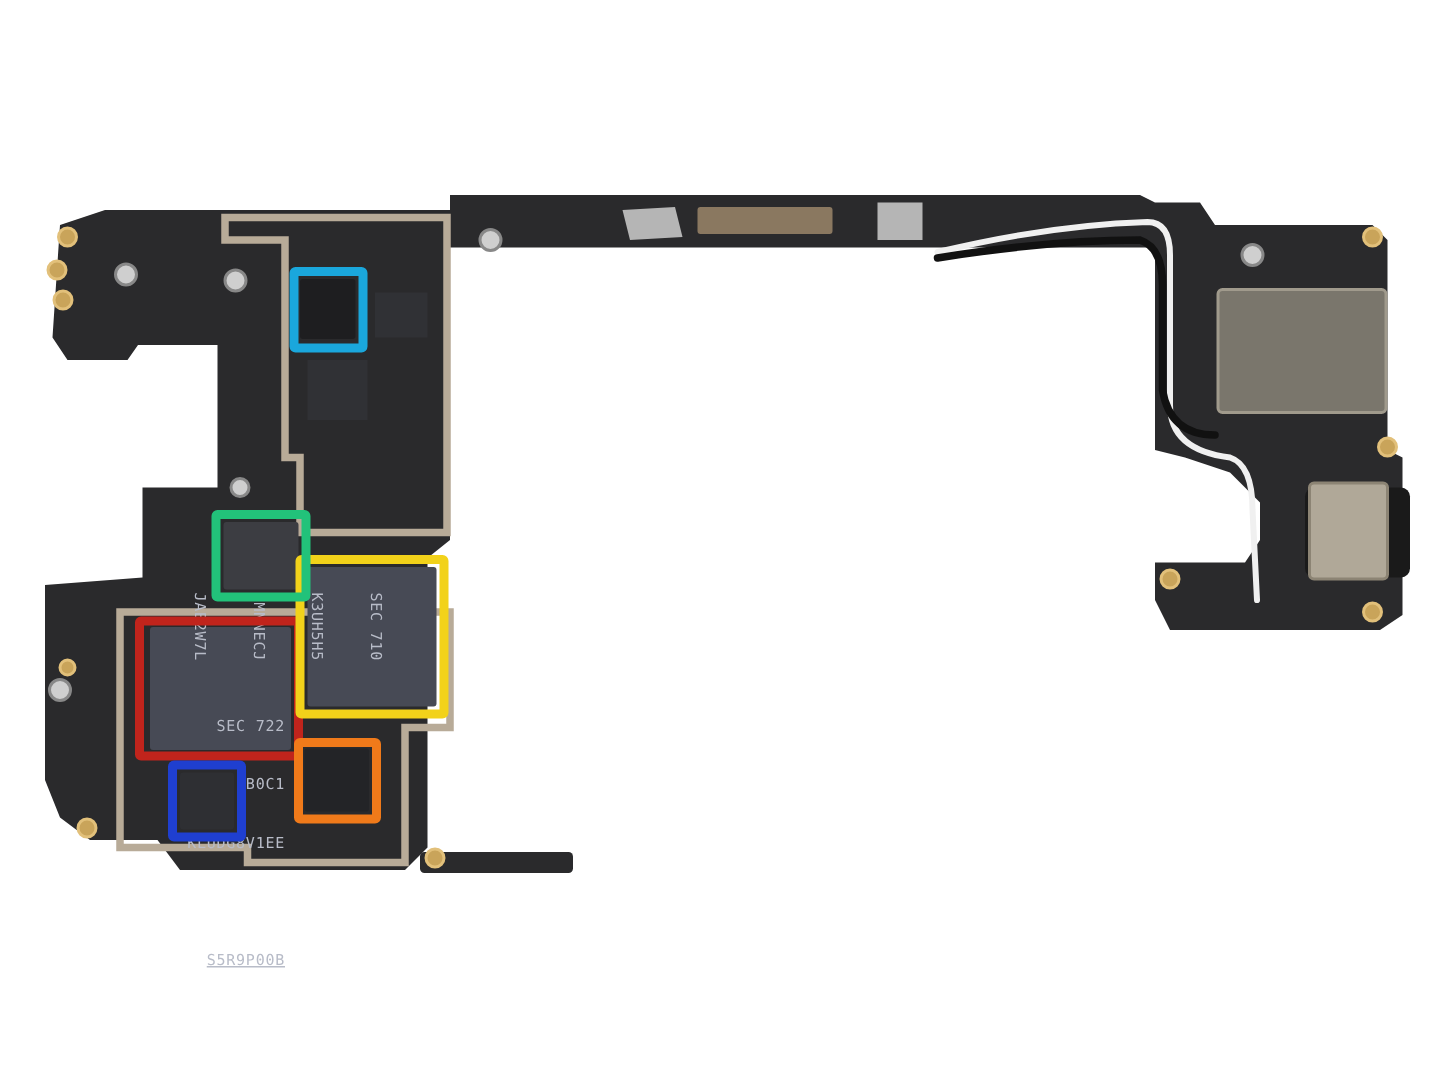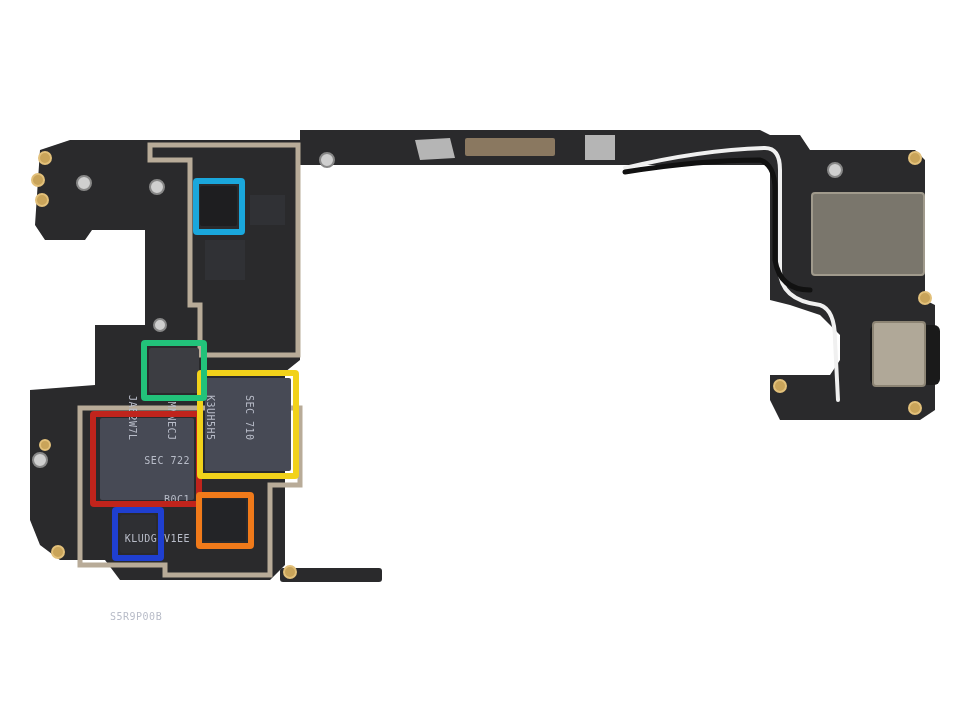--- a/index.html
+++ b/index.html
@@ -85,26 +85,26 @@
     <rect x="205" y="378" width="86" height="93" rx="2" fill="#474a55"></rect>
     <rect x="149" y="348" width="50" height="45" rx="2" fill="#3c3d42"></rect>
     <rect x="200" y="186" width="37" height="40" rx="2" fill="#1e1e20"></rect>
     <rect x="120" y="515" width="36" height="38" rx="2" fill="#2e2f33"></rect>
     <rect x="203" y="499" width="43" height="42" rx="2" fill="#232427"></rect>
     <rect x="205" y="240" width="40" height="40" fill="#303135"></rect>
     <rect x="250" y="195" width="35" height="30" fill="#303135"></rect>
   </g>
 </svg>
 
-<div class="chip-label" style="left:110px;top:428px;width:80px;">
+<div class="chip-label" style="left:110px;top:452px;width:80px;">
   <div>SEC 722</div>
   <div>B0C1</div>
   <div>KLUDG8V1EE</div>
   <div>&nbsp;</div>
-  <div style="text-align:left;">S5R9P00B</div>
+  <div style="text-align:right;text-decoration:underline;">S5R9P00B</div>
 </div>
 <div class="chip-label vert" style="left:282px;top:395px;">
   <div>SEC 710</div>
   <div>K3UH5H5</div>
   <div>DMNNECJ</div>
   <div>JAB2W7L</div>
 </div>
 
 <div class="hl" style="left:90px;top:411px;width:112px;height:96px;border-color:#c0241c;"></div>
 <div class="hl" style="left:197px;top:370px;width:102px;height:109px;border-color:#f2d21a;"></div>

